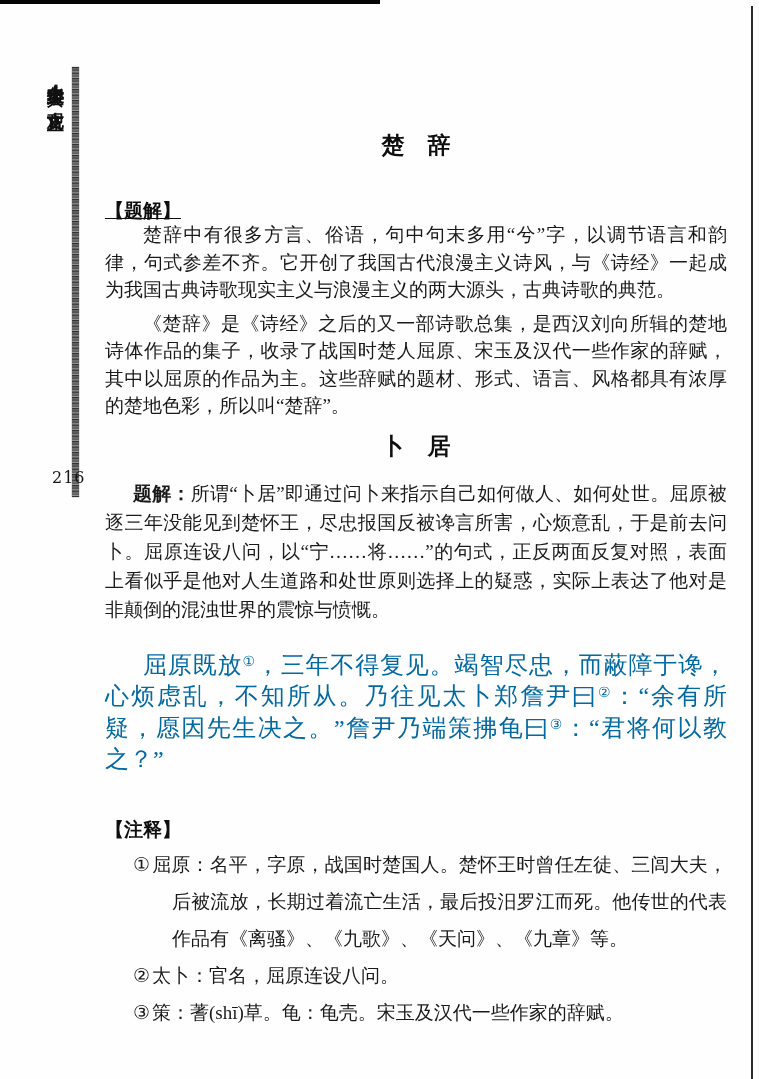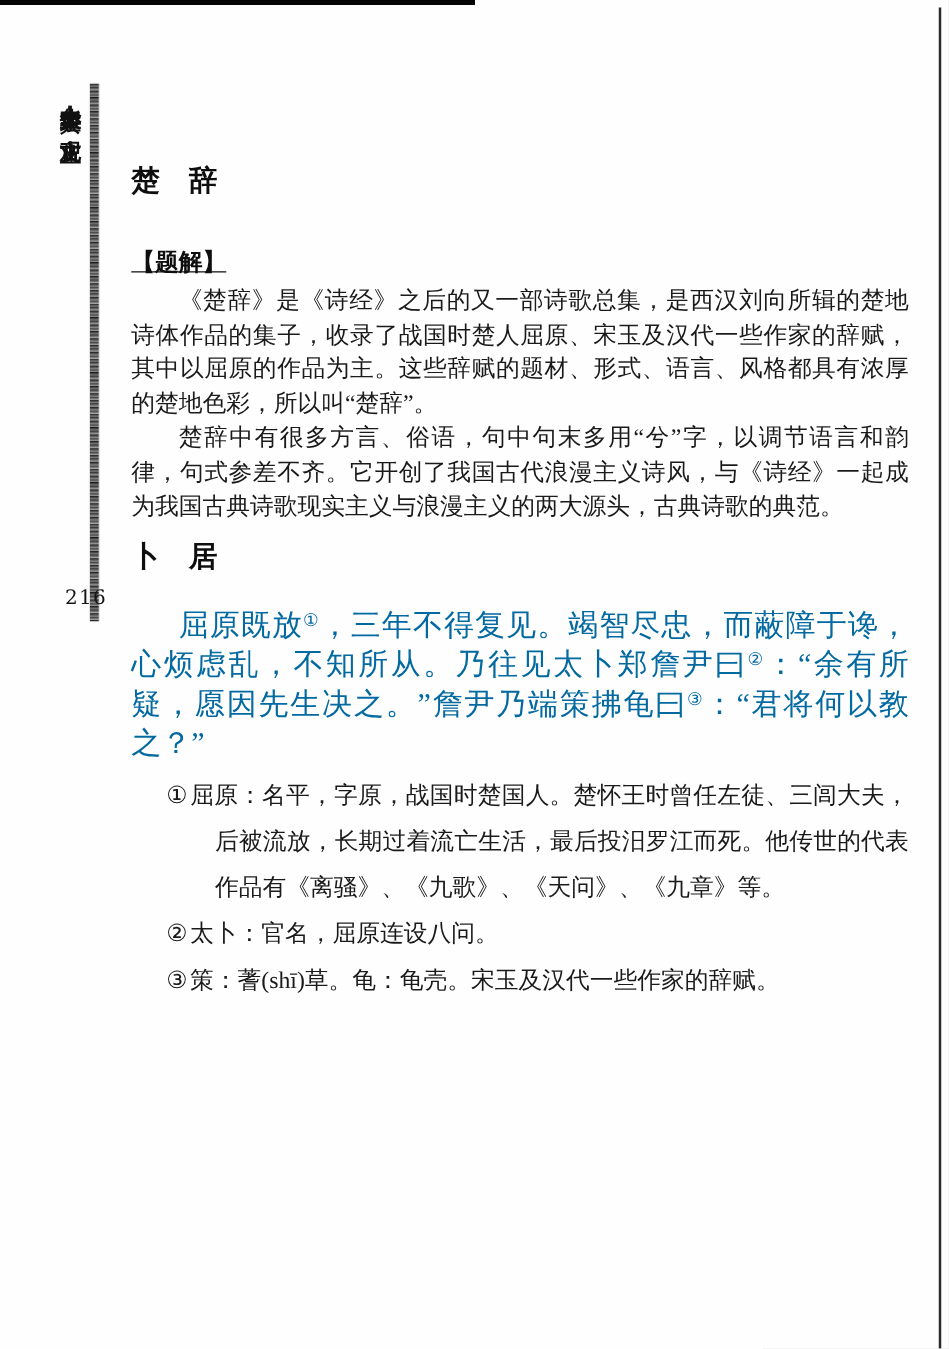--- a/index.html
+++ b/index.html
@@ -44,21 +44,21 @@
     position: absolute; left: 52px; top: 468px;
     font-size: 16px; letter-spacing: 1px;
     font-family: "DejaVu Serif", serif;
   }
   
   .content {
     position: absolute; left: 105px; top: 0;
     width: 622px;
   }
   .sec-title {
-    margin: 0; 
+    margin: 0; text-align: center;
     font-family: "DejaVu Sans", "Liberation Sans", sans-serif;
     font-weight: bold; font-size: 23px; line-height: 28px;
     color: #0e0e0e;
   }
   .chuci-title { margin-top: 131px; }
   .buju-title  { margin-top: 12px; }
   .sub-head {
     margin: 0;
     font-family: "DejaVu Sans", "Liberation Sans", sans-serif;
     font-weight: bold; font-size: 19px; line-height: 22px;
@@ -104,29 +104,31 @@
   <div class="series-title">中华大字经典·古文观止</div>
   <div class="side-band"></div>
   <div class="page-number">216</div>
 
   <div class="content">
 
     <h1 class="sec-title chuci-title">楚　辞</h1>
 
     <h2 class="sub-head tijie-head">【题解】</h2>
 
+    <p class="body-para">楚辞中有很多方言、俗语，句中句末多用“兮”字，以调节语言和韵律，句式参差不齐。它开创了我国古代浪漫主义诗风，与《诗经》一起成为我国古典诗歌现实主义与浪漫主义的两大源头，古典诗歌的典范。</p>
+
     <p class="body-para para1">《楚辞》是《诗经》之后的又一部诗歌总集，是西汉刘向所辑的楚地诗体作品的集子，收录了战国时楚人屈原、宋玉及汉代一些作家的辞赋，其中以屈原的作品为主。这些辞赋的题材、形式、语言、风格都具有浓厚的楚地色彩，所以叫“楚辞”。</p>
-
-    <p class="body-para">楚辞中有很多方言、俗语，句中句末多用“兮”字，以调节语言和韵律，句式参差不齐。它开创了我国古代浪漫主义诗风，与《诗经》一起成为我国古典诗歌现实主义与浪漫主义的两大源头，古典诗歌的典范。</p>
 
     <h1 class="sec-title buju-title">卜　居</h1>
 
+    <p class="tijie-para"><span class="tijie-label">题解：</span><span>所谓“卜居”即通过问卜来指示自己如何做人、如何处世。屈原被逐三年没能见到楚怀王，尽忠报国反被谗言所害，心烦意乱，于是前去问卜。屈原连设八问，以“宁……将……”的句式，正反两面反复对照，表面上看似乎是他对人生道路和处世原则选择上的疑惑，实际上表达了他对是非颠倒的混浊世界的震惊与愤慨。</span></p>
 
     <p class="passage"><span>屈原既放</span><sup>①</sup><span>，三年不得复见。竭智尽忠，而蔽障于谗，心烦虑乱，不知所从。乃往见太卜郑詹尹曰</span><sup>②</sup><span>：“余有所疑，愿因先生决之。”詹尹乃端策拂龟曰</span><sup>③</sup><span>：“君将何以教之？”</span></p>
 
+    <h2 class="sub-head zhushi-head">【注释】</h2>
 
     <ul class="notes">
       <li class="note-item"><span class="note-marker">①</span><span>屈原：名平，字原，战国时楚国人。楚怀王时曾任左徒、三闾大夫，后被流放，长期过着流亡生活，最后投汨罗江而死。他传世的代表作品有《离骚》、《九歌》、《天问》、《九章》等。</span></li>
       <li class="note-item"><span class="note-marker">②</span><span>太卜：官名，屈原连设八问。</span></li>
       <li class="note-item"><span class="note-marker">③</span><span>策：蓍(shī)草。龟：龟壳。宋玉及汉代一些作家的辞赋。</span></li>
     </ul>
 
   </div>
 </div>
 

